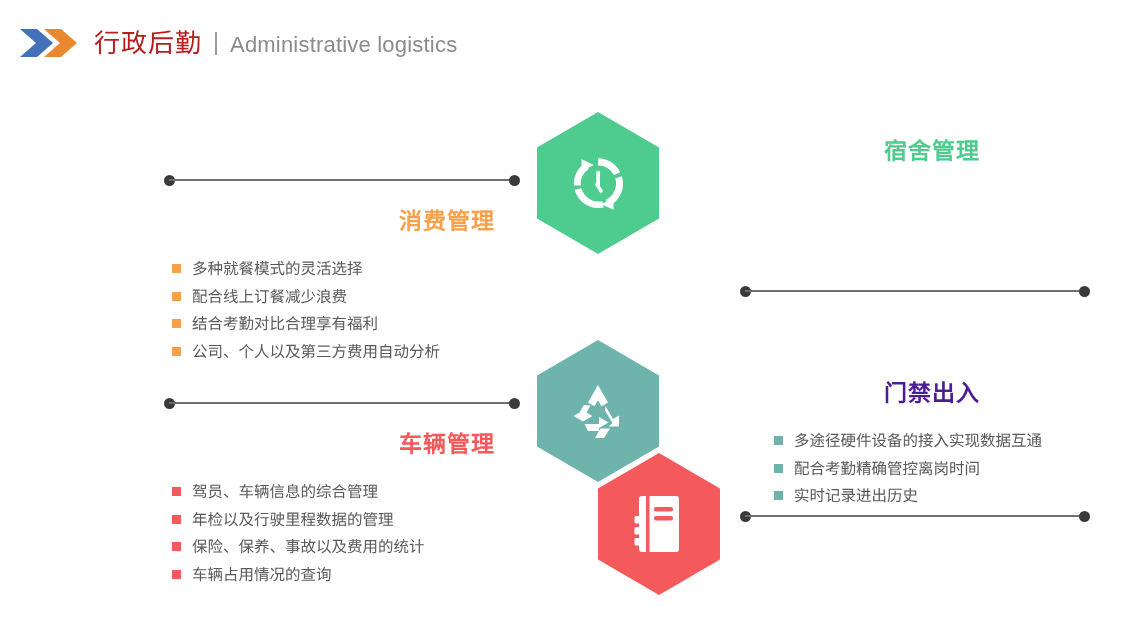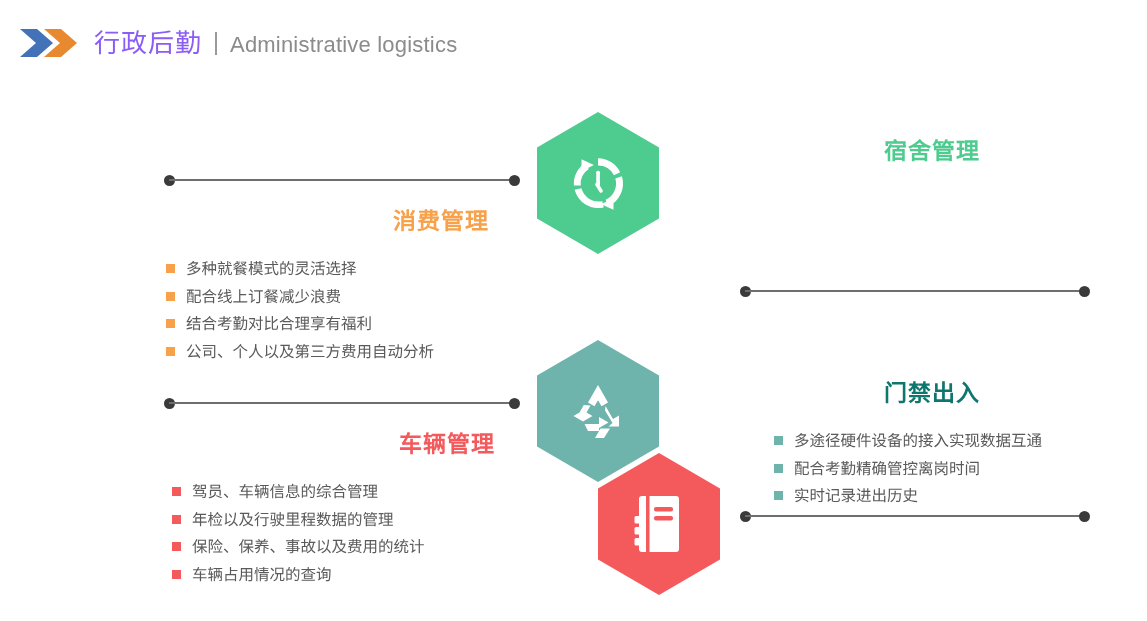--- a/index.html
+++ b/index.html
@@ -35,21 +35,21 @@
   .logo-mark {
     width: 62px;
     height: 34px;
     flex: 0 0 auto;
     display: block;
     margin-right: 14px;
   }
   .header-title {
     font-size: 26px;
     font-weight: 400;
-    color: #8b5cf6;
+    color: #b91c1c;
     letter-spacing: 1px;
     line-height: 1;
     white-space: nowrap;
   }
   .header-divider {
     display: inline-block;
     width: 2px;
     height: 23px;
     background: #9a9a9a;
     margin: 0 13px 0 13px;
@@ -139,34 +139,34 @@
   }
   .bullets li .marker {
     flex: 0 0 auto;
     width: 9px;
     height: 9px;
     margin-right: 11px;
     position: relative;
     top: 0px;
   }
 
-  #block-consumption { left: 144px; top: 210px; width: 345px; }
+  #block-consumption { left: 150px; top: 210px; width: 345px; }
   #block-consumption .block-title { color: #F7A14B; }
   #block-consumption .bullets { margin-top: 22px; padding-left: 22px; }
 
   #block-vehicle { left: 150px; top: 433px; width: 345px; }
   #block-vehicle .block-title { color: #F4595C; }
   #block-vehicle .bullets { margin-top: 22px; padding-left: 22px; }
 
   #block-dorm { left: 752px; top: 140px; width: 360px; }
   #block-dorm .block-title { color: #4ECB8E; }
   #block-dorm .bullets { margin-top: 20px; padding-left: 22px; }
 
   #block-access { left: 752px; top: 382px; width: 360px; }
-  #block-access .block-title { color: #0f766e; }
+  #block-access .block-title { color: #4c1d95; }
   #block-access .bullets { margin-top: 22px; padding-left: 22px; }
 </style>
 </head>
 <body>
 
 <div class="slide">
 
   <div class="header">
     <svg class="logo-mark" viewBox="0 0 62 34">
       <polygon points="2,3 19,3 35,17 19,31 2,31 18,17" fill="#4472b8"></polygon>

